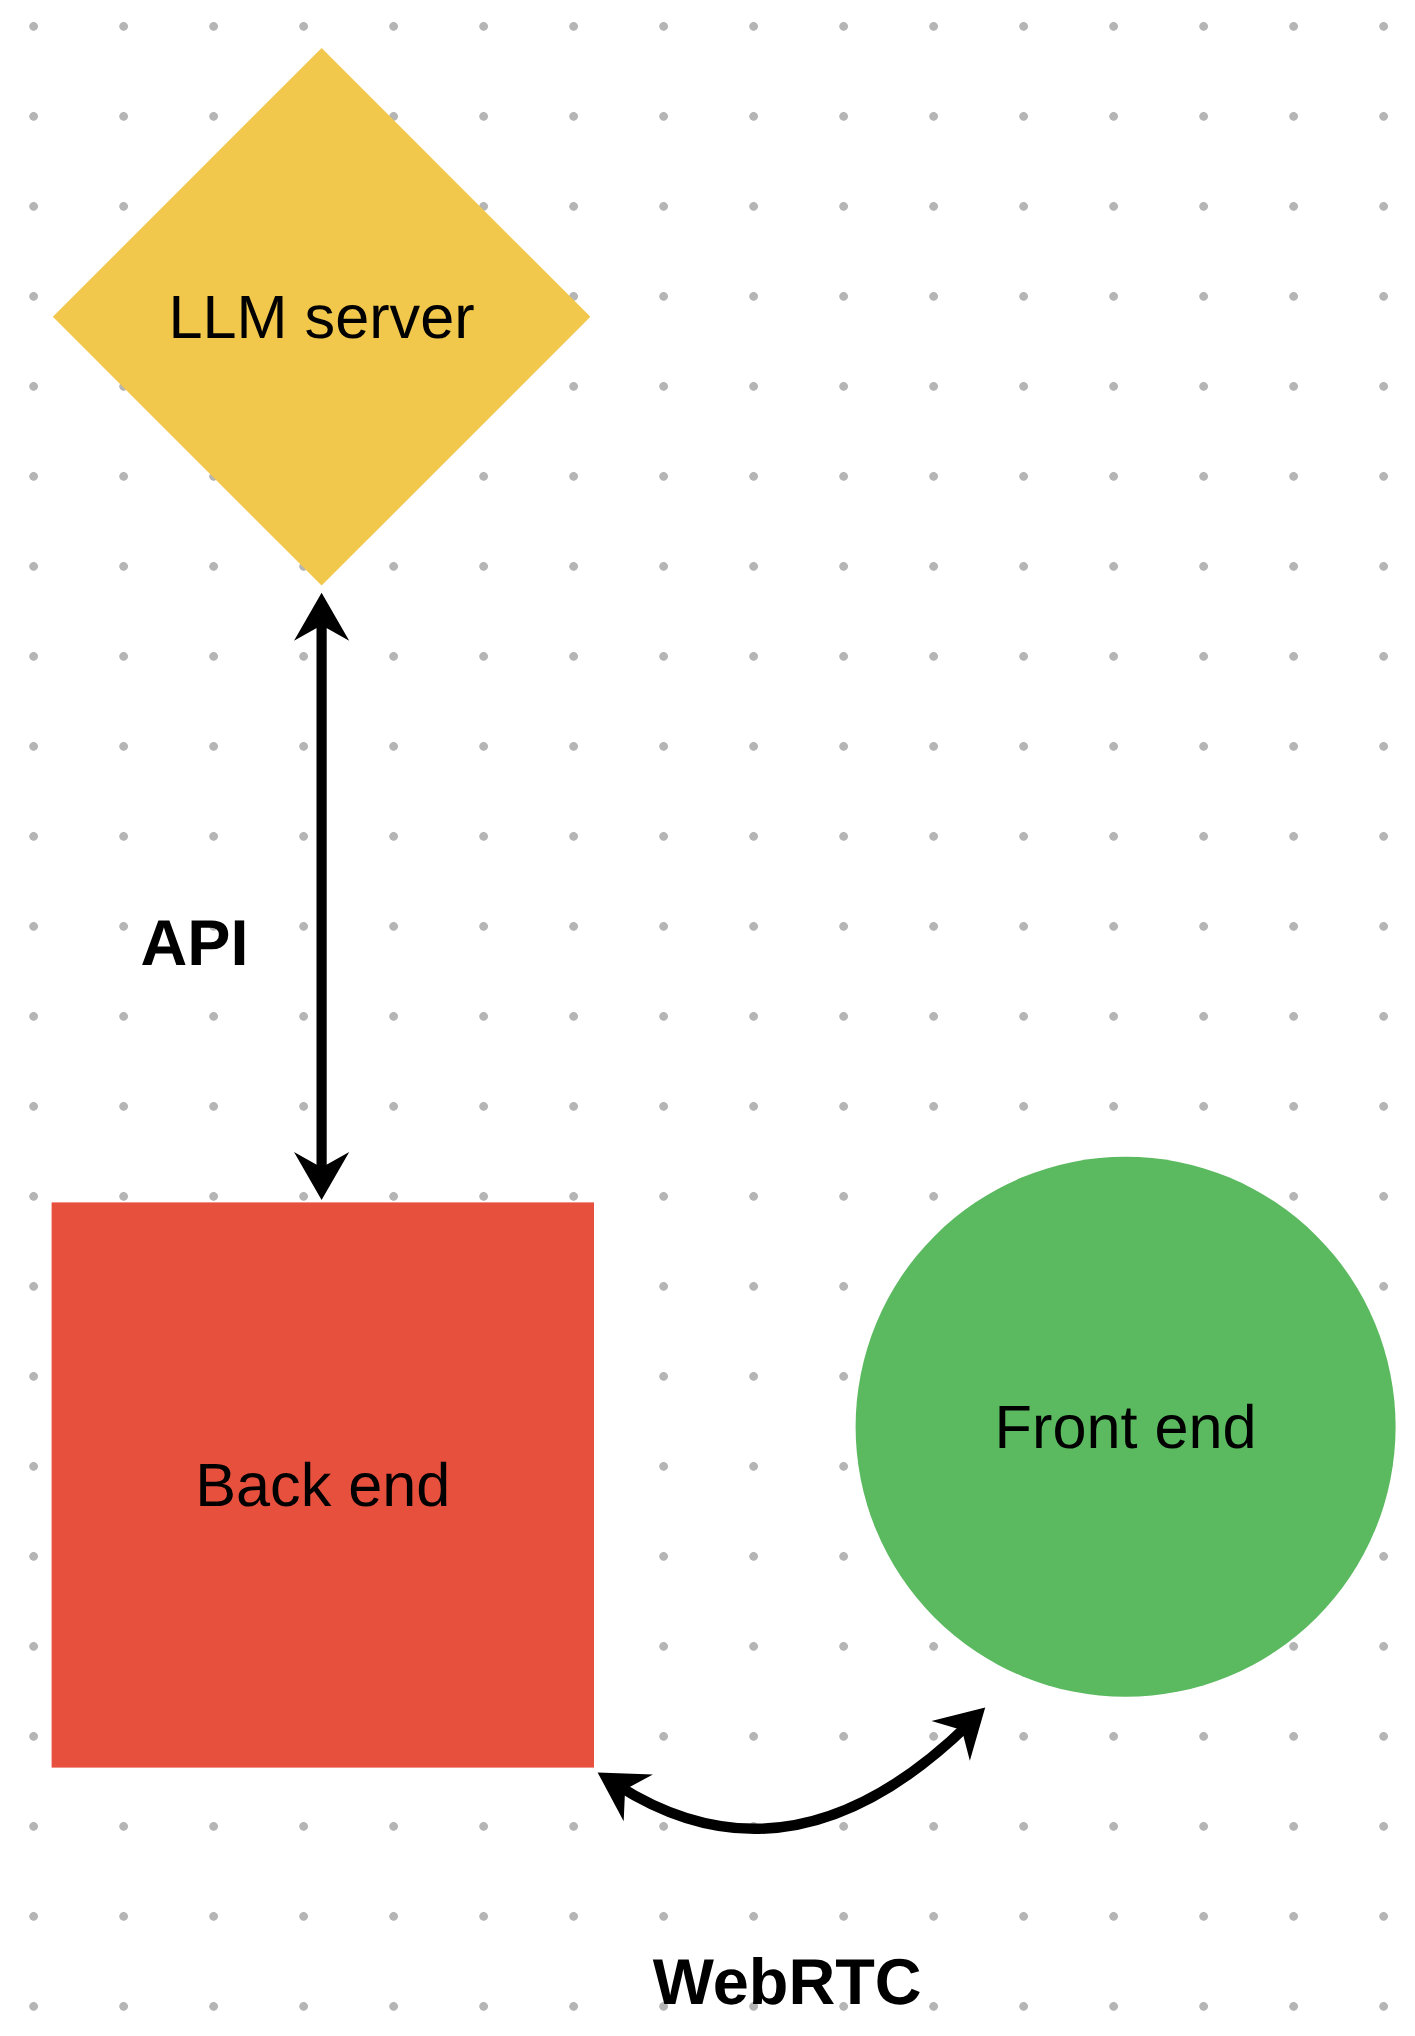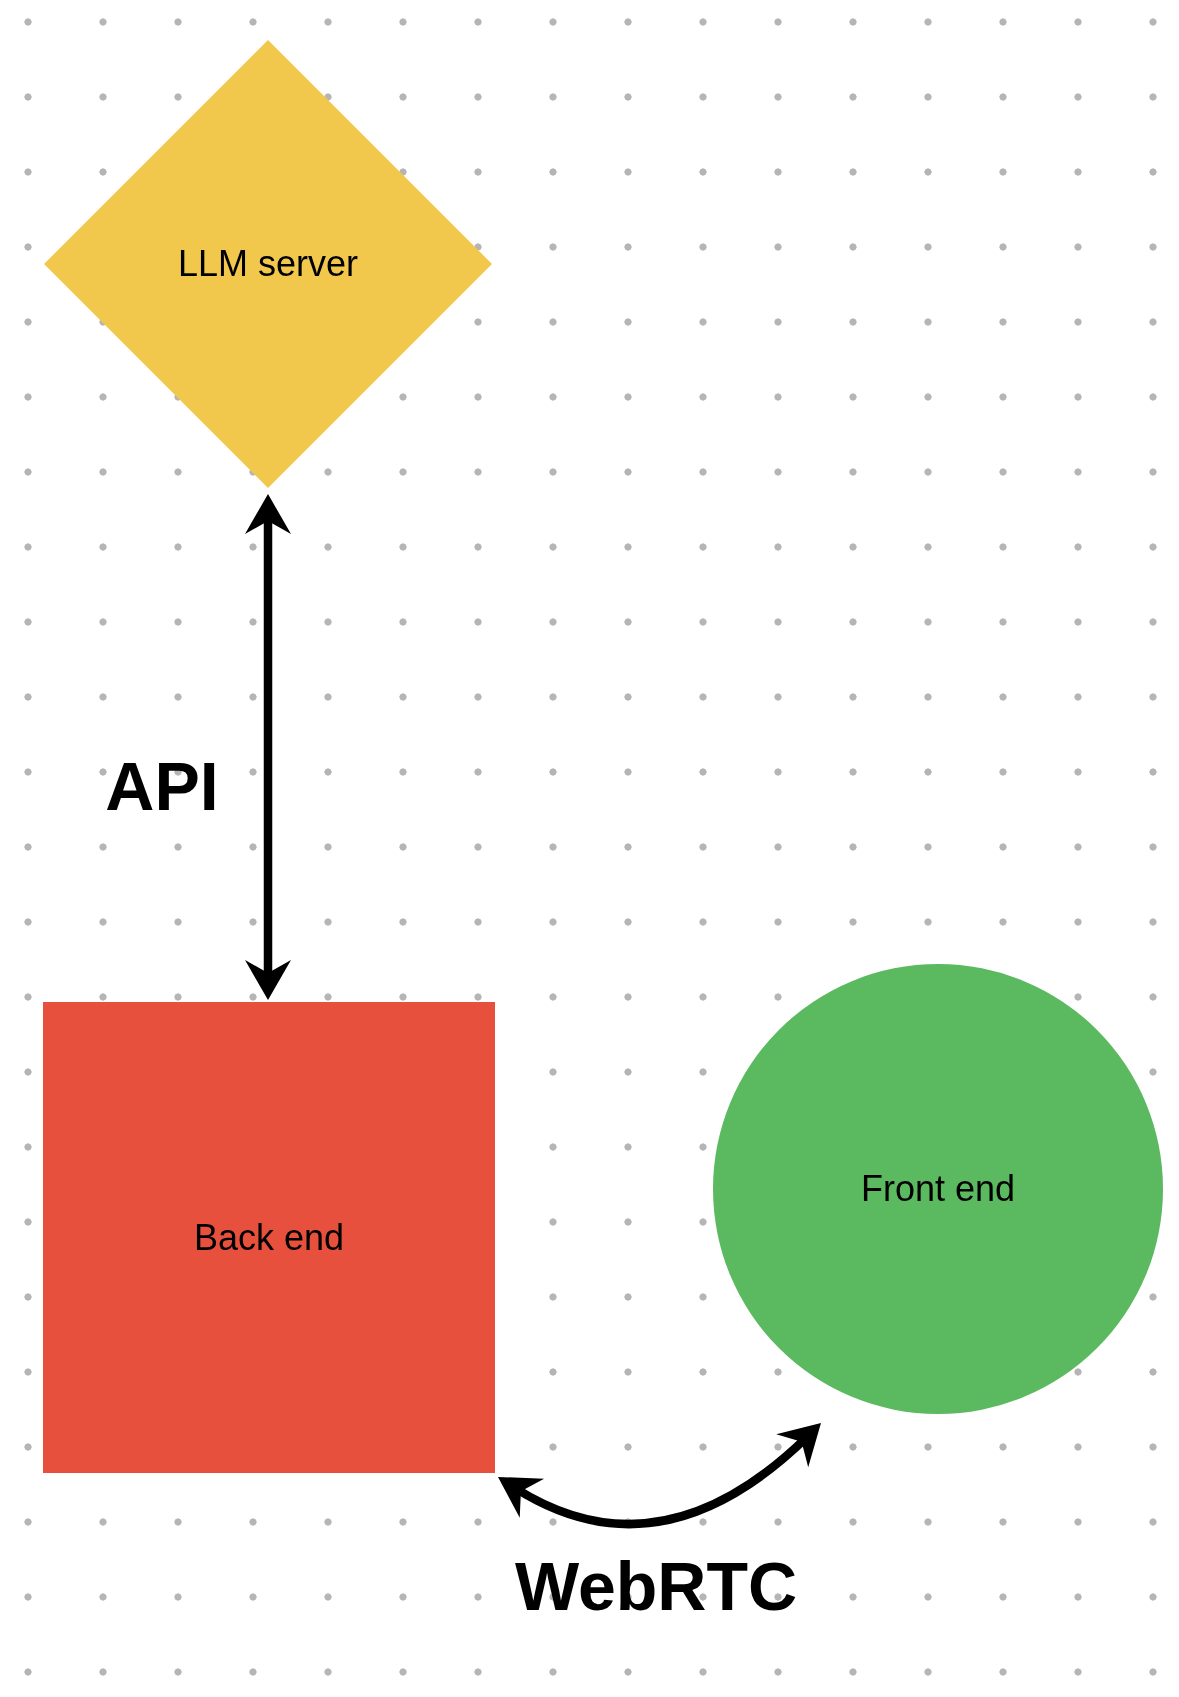--- a/index.html
+++ b/index.html
@@ -16,21 +16,21 @@
     background-size: 75px 75px;
     background-repeat: repeat;
   }
   .node {
     position: absolute;
     display: flex;
     align-items: center;
     justify-content: center;
   }
   .node-label {
-    font-size: 36px;
+    font-size: 51px;
     font-weight: 400;
     color: #000000;
     white-space: nowrap;
   }
   .diamond {
     left: 44px; top: 40px;
     width: 448px; height: 448px;
     clip-path: polygon(50% 0, 100% 50%, 50% 100%, 0 50%);
   }
   .square {
@@ -43,27 +43,27 @@
     border-radius: 50%;
   }
   .arrows-layer {
     position: absolute;
     left: 0; top: 0;
     pointer-events: none;
   }
   .edge-label {
     position: absolute;
     transform: translate(-50%, -50%);
-    font-size: 68px;
+    font-size: 54px;
     font-weight: 700;
     color: #000000;
     white-space: nowrap;
   }
   #api-label { left: 162px; top: 786px; }
-  #webrtc-label { left: 656px; top: 1586px; }
+  #webrtc-label { left: 656px; top: 1652px; }
 </style>
 </head>
 <body>
 
 <div id="canvas">
 
   <div class="node diamond" style="background-color: rgb(242, 200, 76);">
     <span class="node-label">LLM server</span>
   </div>
 

